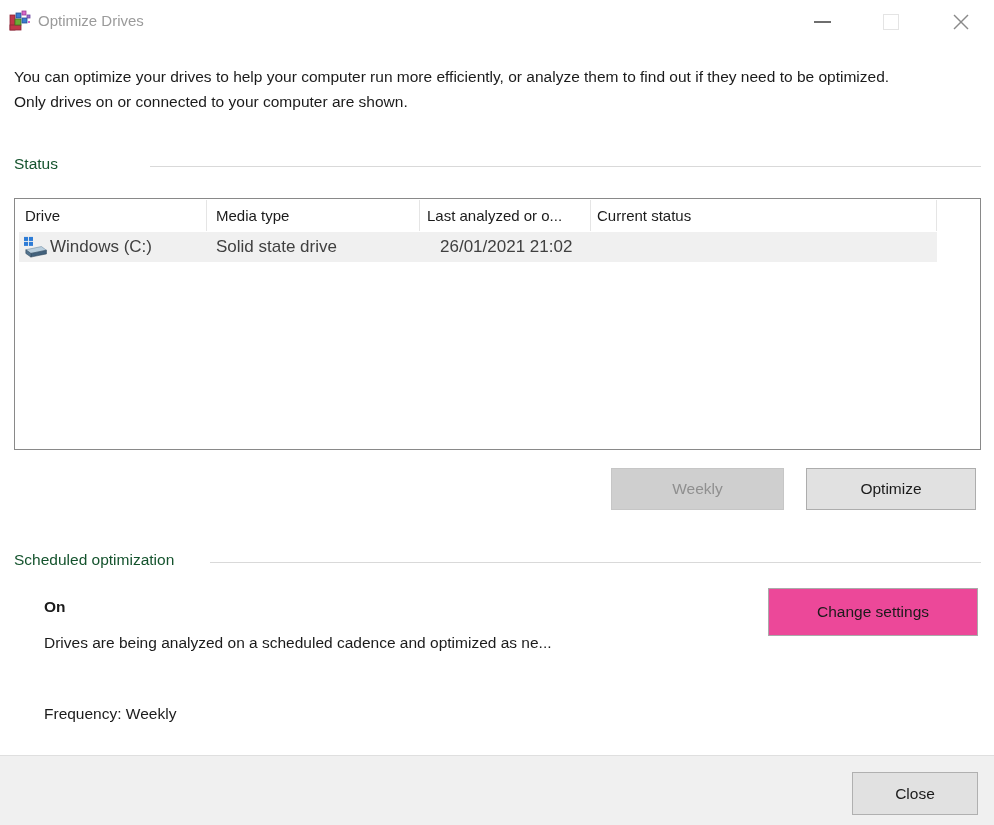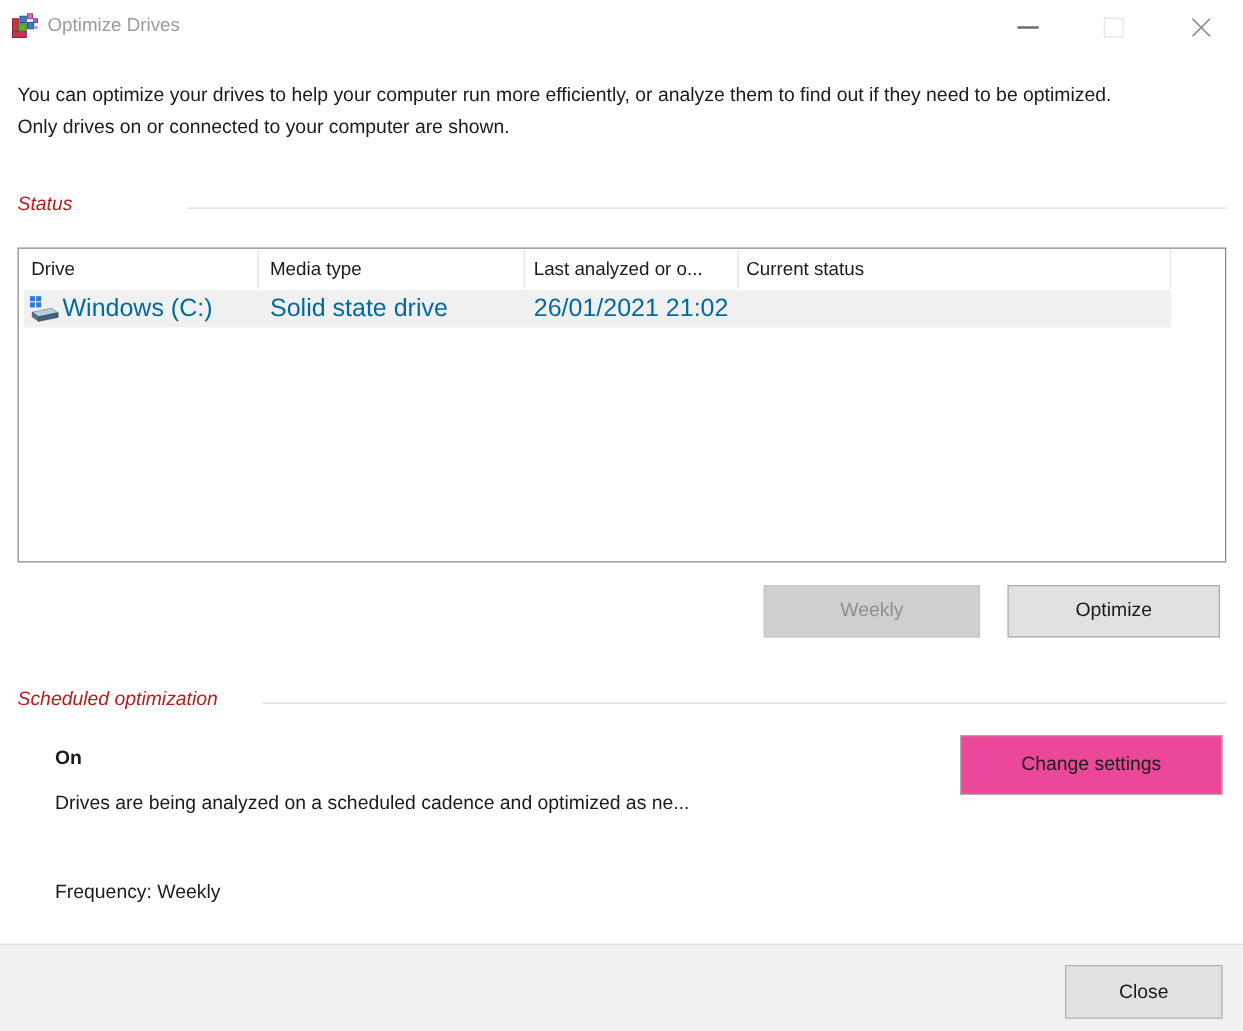--- a/index.html
+++ b/index.html
@@ -24,39 +24,39 @@
   .min-glyph { display:block; width:17px; height:0; border-top:2px solid #6e6e6e; }
   .max-glyph { display:block; width:16px; height:16px; border:1px solid #e4e4e4; }
 
   
   .intro {
     position:absolute; left:14px; top:64px; width:906px;
     font-size:15.5px; line-height:25px; color:#1b1b1b;
   }
 
   
-  .section-label { position:absolute; font-size:15.5px; color:#b91c1c;font-style:italic; }
+  .section-label { position:absolute; font-size:15.5px; color:#14532d; }
   .divider { position:absolute; height:1px; background:#d9d9d9; }
 
   
   .listview {
     position:absolute; left:14px; top:198px; width:967px; height:252px;
     border:1px solid #898989; background:#fff;
   }
   .lv-header { position:relative; height:33px; }
   .lv-hcell { position:absolute; top:0; line-height:33px; font-size:15px; color:#1b1b1b; white-space:nowrap; }
   .hc0 { left:10px; } .hc1 { left:201px; } .hc2 { left:412px; } .hc3 { left:582px; }
   .lv-sep { position:absolute; top:1px; height:31px; width:1px; background:#e5e5e5; }
   .s0 { left:191px; } .s1 { left:404px; } .s2 { left:575px; } .s3 { left:921px; }
   .lv-row {
     position:absolute; left:4px; top:33px; width:918px; height:30px;
     background:#f0f0f0; cursor:default;
   }
-  .lv-cell { position:absolute; top:0; line-height:30px; font-size:20px; color:#0369a1; white-space:nowrap; }
-  .c0 { left:31px; } .c1 { left:197px; } .c2 { left:408px;text-align:right; } .c3 { left:578px; }
+  .lv-cell { position:absolute; top:0; line-height:30px; font-size:17px; color:#404040; white-space:nowrap; }
+  .c0 { left:31px; } .c1 { left:197px; } .c2 { left:421px;text-align:right; } .c3 { left:578px; }
   .drive-icon { position:absolute; left:3px; top:4px; width:26px; height:22px; }
 
   
   .btn {
     position:absolute; display:flex; align-items:center; justify-content:center;
     font-family:"Liberation Sans", sans-serif; font-size:15.5px; color:#1b1b1b;
     background:#e1e1e1; border:1px solid #adadad; cursor:default;
   }
   .btn-analyze { left:611px; top:468px; width:173px; height:42px;
     background:#cfcfcf; border-color:#c6c6c6; color:#8f8f8f; }

